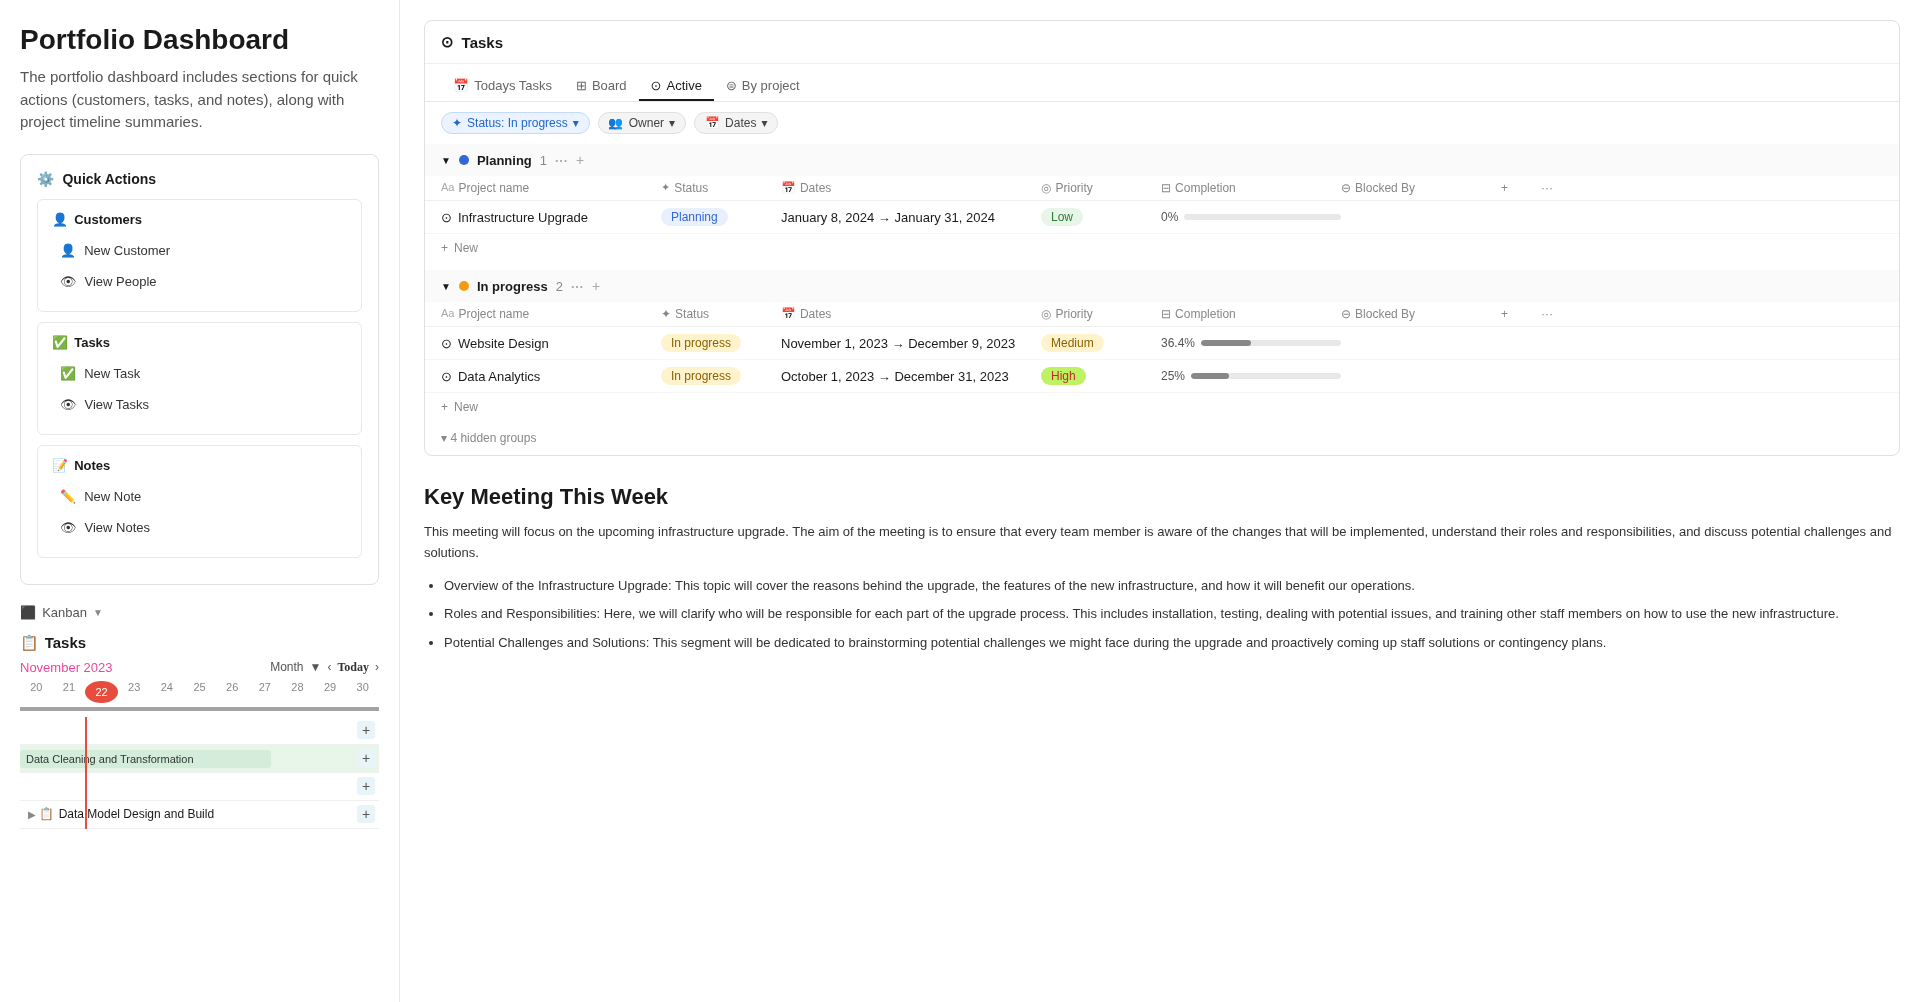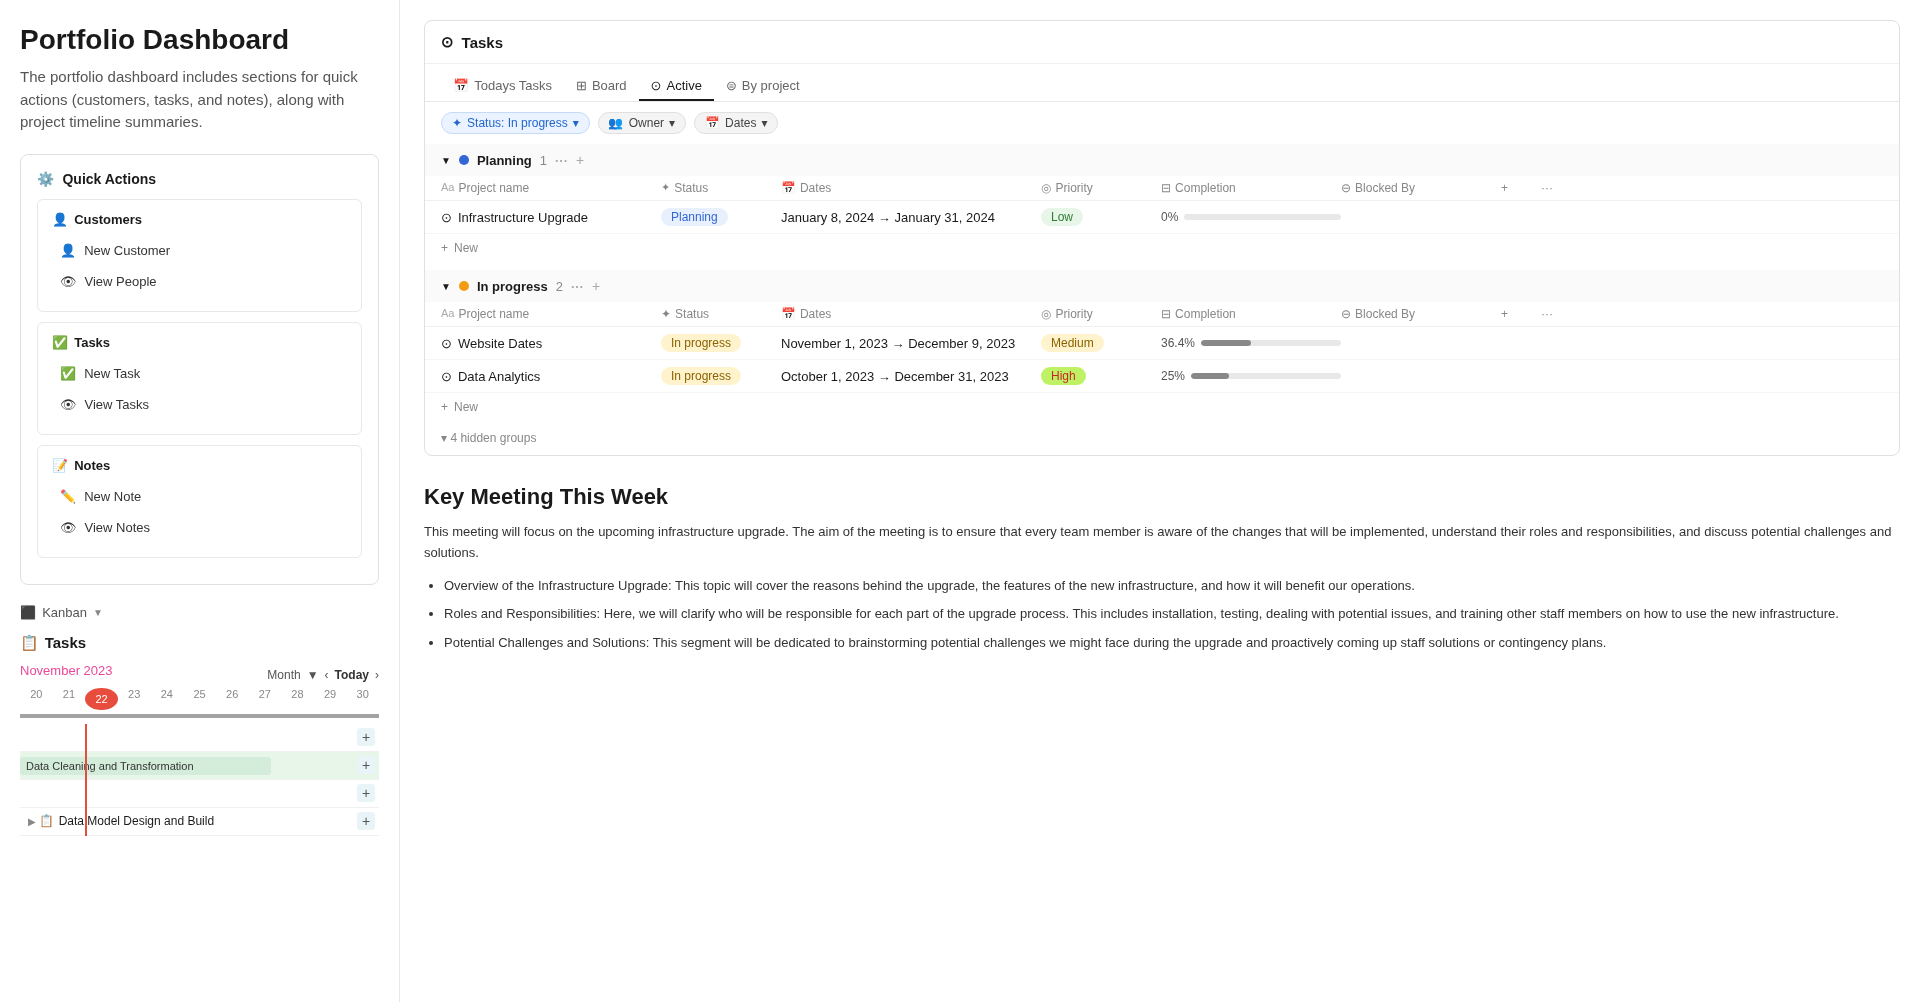--- a/index.html
+++ b/index.html
@@ -95,21 +95,21 @@
     }
     
     .timeline-section { margin-top: 4px; }
     .timeline-header {
       display: flex;
       align-items: center;
       justify-content: space-between;
       margin-bottom: 6px;
     }
     .timeline-month { font-size: 13px; color: #ec4899; }
-    .timeline-controls { display: flex; align-items: center; gap: 6px; font-size: 12px; color: #555; margin-top: 8px; }
+    .timeline-controls { display: flex; align-items: center; gap: 6px; font-size: 12px; color: #555; }
     .timeline-days {
       display: flex;
       gap: 0;
       font-size: 11px;
       color: #888;
       border-bottom: 4px solid #a3a3a3;
       padding-bottom: 4px;
       margin-bottom: 6px;
     }
     .tday {
@@ -445,21 +445,21 @@
     <span>Tasks</span>
   </div>
 
   <div class="timeline-section">
     <div class="timeline-header">
       <span class="timeline-month">November 2023</span>
       <div class="timeline-controls">
         <span>Month</span>
         <span>▼</span>
         <span>‹</span>
-        <span style="font-weight:600;color:#333;">Today</span>
+        <span style="font-weight:600;color:#333;font-family:Liberation Serif, serif;">Today</span>
         <span>›</span>
       </div>
     </div>
     <div class="timeline-days">
       <div class="tday">20</div>
       <div class="tday">21</div>
       <div class="tday today">22</div>
       <div class="tday">23</div>
       <div class="tday">24</div>
       <div class="tday">25</div>
@@ -604,21 +604,21 @@
         <div class="col-header"><span>◎</span> Priority</div>
         <div class="col-header"><span>⊟</span> Completion</div>
         <div class="col-header"><span>⊖</span> Blocked By</div>
         <div class="col-header">+</div>
         <div class="col-header">···</div>
       </div>
 
       <div class="task-row">
         <div class="task-name">
           <span>⊙</span>
-          <span>Website Dates</span>
+          <span>Website Design</span>
         </div>
         <div>
           <span class="status-badge status-inprogress">In progress</span>
         </div>
         <div>November 1, 2023 → December 9, 2023</div>
         <div>
           <span class="priority-badge priority-medium">Medium</span>
         </div>
         <div class="completion-bar">
           <span>36.4%</span>

